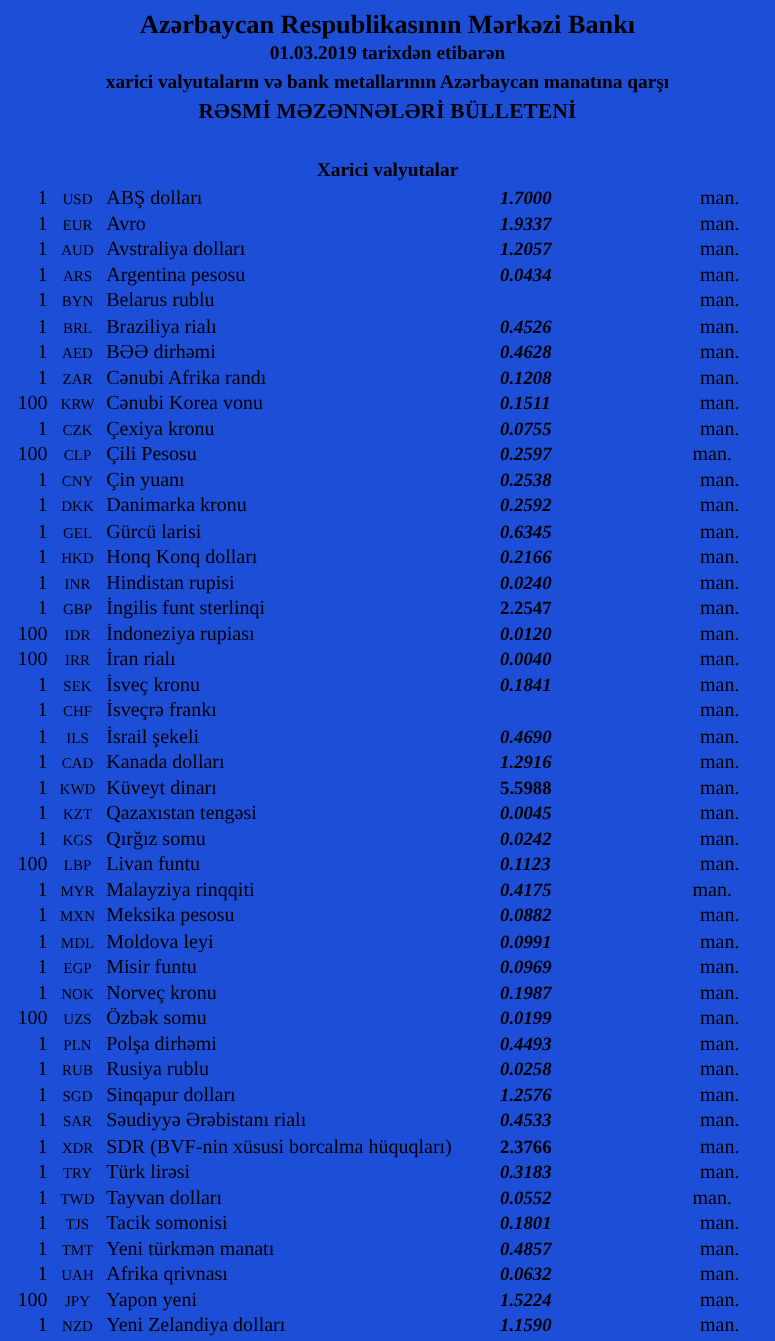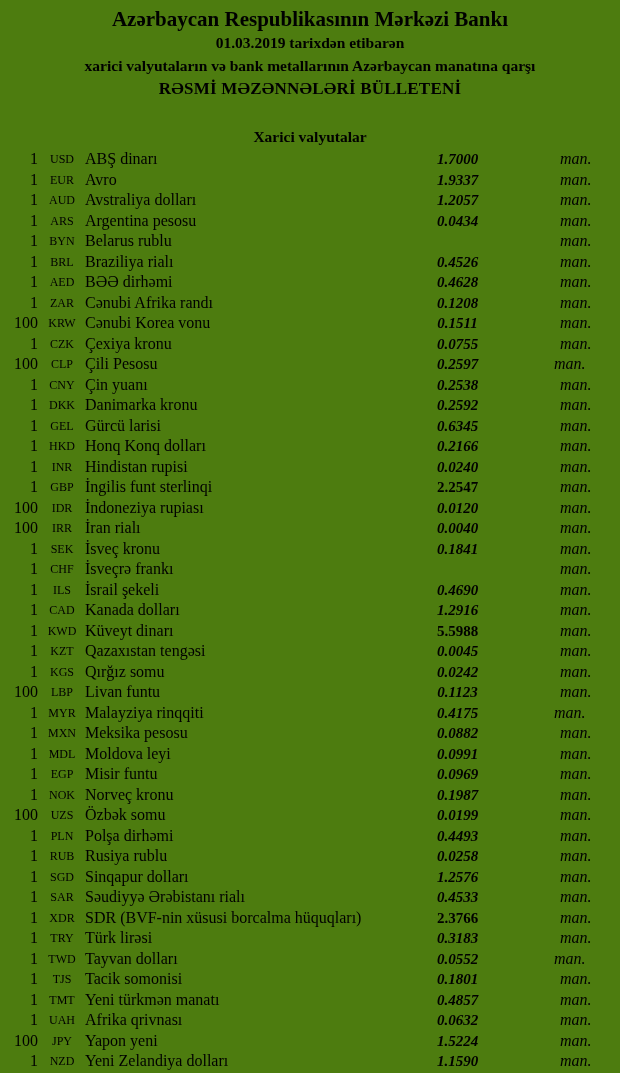--- a/index.html
+++ b/index.html
@@ -1,56 +1,56 @@
 <!DOCTYPE html>
 <html><head>
 <meta charset="utf-8">
 <style>
   html,body { margin:0; padding:0; background:#ffffff; }
   .page {
     position:relative;
     width:620px; height:1073px;
-    background:#4d7c0f; color:#000000;
+    background:#1d4ed8; color:#000000;
     font-family:"Liberation Serif","DejaVu Serif",serif;
     overflow:hidden;
   }
   .hline { position:absolute; left:0; width:620px; text-align:center; font-weight:bold; white-space:nowrap; }
   .title        { top:7px;  font-size:21px; }
   .date-line    { top:34px; font-size:15.5px; }
   .subtitle     { top:57px; font-size:15.5px; }
   .bulletin     { top:79px; font-size:17px; letter-spacing:0.2px; }
   .section-title{ top:128px; font-size:15.5px; }
 
   .rates-table { position:absolute; top:149px; left:0; width:620px; }
   .row { position:relative; height:20.5px; line-height:20.5px; }
   .row span { white-space:nowrap; }
   .qty  { position:absolute; left:0;   width:38px;  text-align:right;  font-size:16px; }
   .code { position:absolute; left:40px; width:44px; text-align:center; font-size:12px; }
   .name { position:absolute; left:85px; font-size:16px; }
-  .rate { position:absolute; left:384px; width:147px; text-align:center;
+  .rate { position:absolute; left:400px; width:147px; text-align:left;
           font-weight:bold; font-style:italic; font-size:15px; }
   .rate.upright { font-style:normal; }
-  .unit { position:absolute; left:560px; font-size:16px;font-style:italic; }
+  .unit { position:absolute; left:560px; font-size:16px; }
   .unit.tight { left:554px; }
 </style>
 </head>
 <body>
 
 <div class="page">
   <div class="hline title">Azərbaycan Respublikasının Mərkəzi Bankı</div>
   <div class="hline date-line">01.03.2019 tarixdən etibarən</div>
   <div class="hline subtitle">xarici valyutaların və bank metallarının Azərbaycan manatına qarşı</div>
   <div class="hline bulletin">RƏSMİ MƏZƏNNƏLƏRİ BÜLLETENİ</div>
   <div class="hline section-title">Xarici valyutalar</div>
 
   <div class="rates-table">
       <div class="row">
     <span class="qty">1</span>
     <span class="code">USD</span>
-    <span class="name">ABŞ dinarı</span>
+    <span class="name">ABŞ dolları</span>
     <span class="rate">1.7000</span>
     <span class="unit">man.</span>
   </div>
       <div class="row">
     <span class="qty">1</span>
     <span class="code">EUR</span>
     <span class="name">Avro</span>
     <span class="rate">1.9337</span>
     <span class="unit">man.</span>
   </div>

